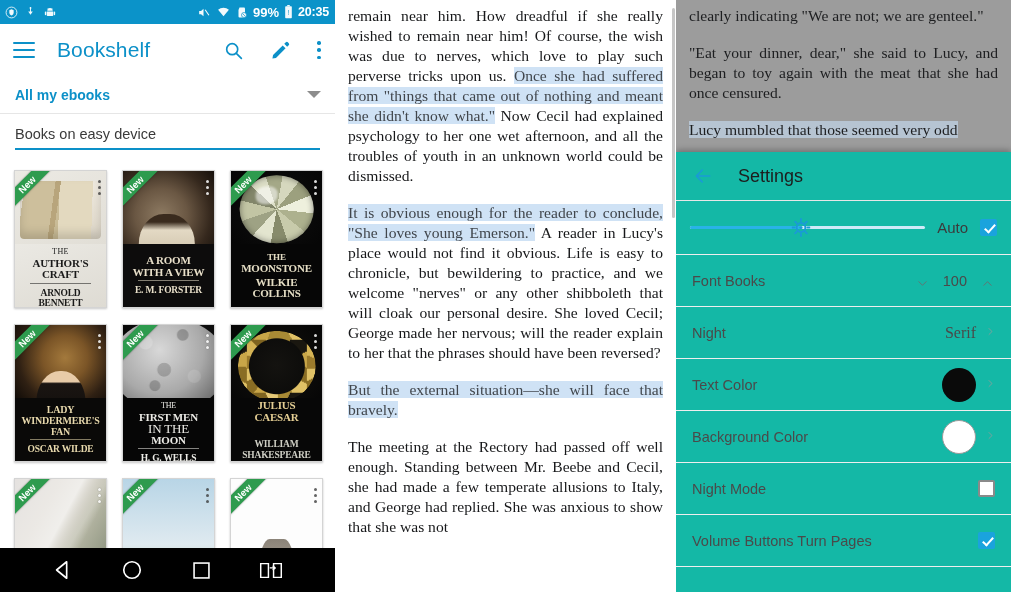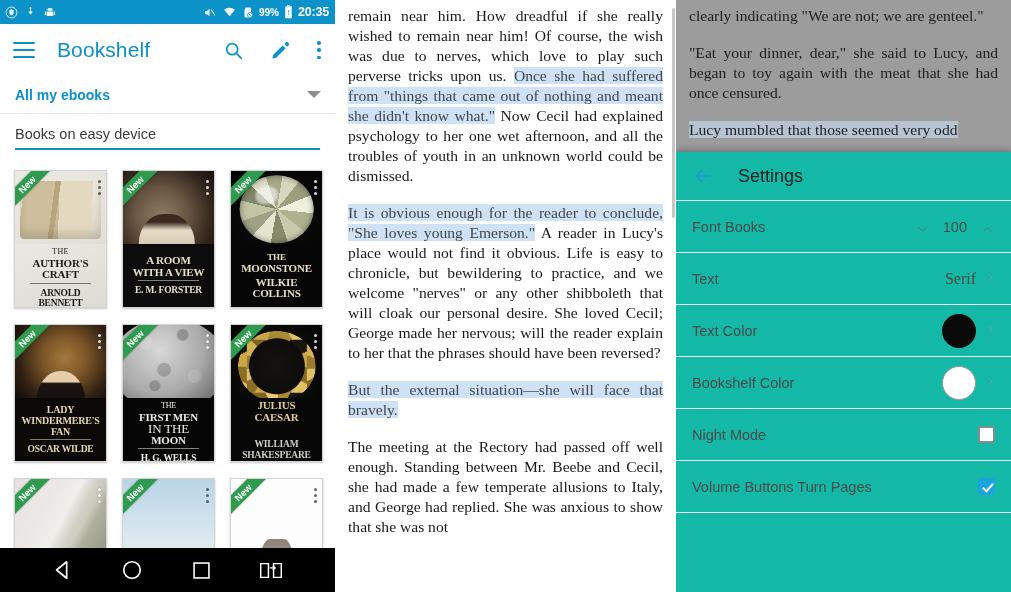--- a/index.html
+++ b/index.html
@@ -22,21 +22,21 @@
   .statusbar {
     height: 24px; background: #0b93c9;
     display: flex; align-items: center;
     padding: 0 6px 0 5px;
     color: #ffffff;
   }
   .sb-left { display: flex; align-items: center; gap: 7px; }
   .sb-right { margin-left: auto; display: flex; align-items: center; gap: 5px; }
   .sb-icon { display: inline-flex; align-items: center; justify-content: center; opacity: .95; }
   .sb-text { font-size: 12.5px; font-weight: 600; letter-spacing: -0.2px; }
-  .sb-pct { font-size: 10px; font-weight: 600; }
+  .sb-pct { font-size: 13px; font-weight: 600; }
 
   .appbar {
     height: 52px; background: #ffffff;
     display: flex; align-items: center;
     padding: 0 14px 0 13px;
   }
   .hamburger { width: 22px; height: 16px; display: flex; flex-direction: column; justify-content: space-between; cursor: pointer; }
   .hamburger span { display: block; height: 2px; background: #0c90c8; border-radius: 1px; }
   .app-title {
     margin-left: 22px;
@@ -649,20 +649,38 @@
       <div class="set-header">
         <span class="back-arrow">
           <svg width="22" height="20" viewBox="0 0 24 24">
               <path d="M20 12H4.5M11 5l-7 7 7 7" fill="none" stroke="#1a9ad6" stroke-width="2" stroke-linecap="round" stroke-linejoin="round"></path>
             </svg>
         </span>
         <span class="set-title">Settings</span>
       </div>
       <div class="divider"></div>
 
+      <div class="slider-row">
+        <div class="slider-wrap">
+          <div class="slider-track"></div>
+          <div class="slider-fill"></div>
+          <div class="slider-thumb">
+            <svg width="19" height="19" viewBox="0 0 24 24">
+              <circle cx="12" cy="12" r="5.6" fill="none" stroke="#1a9ad6" stroke-width="2.6"></circle>
+              <circle cx="12" cy="12" r="2" fill="#1a9ad6"></circle>
+              <g stroke="#1a9ad6" stroke-width="2.4" stroke-linecap="round">
+                <path d="M12 1.2v2.6M12 20.2v2.6M1.2 12h2.6M20.2 12h2.6"></path>
+                <path d="M4.6 4.6l1.9 1.9M17.5 17.5l1.9 1.9M19.4 4.6l-1.9 1.9M6.5 17.5l-1.9 1.9"></path>
+              </g>
+            </svg>
+          </div>
+        </div>
+        <span class="auto-label">Auto</span>
+        <span class="chk on"></span>
+      </div>
 
       <div class="row">
         <span class="row-label">Font Books</span>
         <span class="row-right">
           <span class="stepper">
             <span class="step-btn">
               <svg width="15" height="11" viewBox="0 0 24 24">
                   <path d="M4 8l8 8 8-8" fill="none" stroke="#6b6b6b" stroke-width="1.9" stroke-linecap="round" stroke-linejoin="round"></path>
                 </svg>
             </span>
@@ -670,21 +688,21 @@
             <span class="step-btn">
               <svg width="15" height="11" viewBox="0 0 24 24">
                   <path d="M4 16l8-8 8 8" fill="none" stroke="#6b6b6b" stroke-width="1.9" stroke-linecap="round" stroke-linejoin="round"></path>
                 </svg>
             </span>
           </span>
         </span>
       </div>
 
       <div class="row">
-        <span class="row-label">Text</span>
+        <span class="row-label">Night</span>
         <span class="row-right">
           <span class="row-value" style="font-family:&quot;Liberation Serif&quot;,serif;font-size:16px;">Serif</span>
           <span class="chev-right">
             <svg width="9" height="15" viewBox="0 0 24 24">
                 <path d="M8 4l8 8-8 8" fill="none" stroke="#9a9a9a" stroke-width="2" stroke-linecap="round" stroke-linejoin="round"></path>
               </svg>
           </span>
         </span>
       </div>
 
@@ -694,21 +712,21 @@
           <span class="swatch dark"></span>
           <span class="chev-right">
             <svg width="9" height="15" viewBox="0 0 24 24">
                 <path d="M8 4l8 8-8 8" fill="none" stroke="#9a9a9a" stroke-width="2" stroke-linecap="round" stroke-linejoin="round"></path>
               </svg>
           </span>
         </span>
       </div>
 
       <div class="row" style="min-height:52px">
-        <span class="row-label">Bookshelf Color</span>
+        <span class="row-label">Background Color</span>
         <span class="row-right">
           <span class="swatch light"></span>
           <span class="chev-right">
             <svg width="9" height="15" viewBox="0 0 24 24">
                 <path d="M8 4l8 8-8 8" fill="none" stroke="#9a9a9a" stroke-width="2" stroke-linecap="round" stroke-linejoin="round"></path>
               </svg>
           </span>
         </span>
       </div>
 

